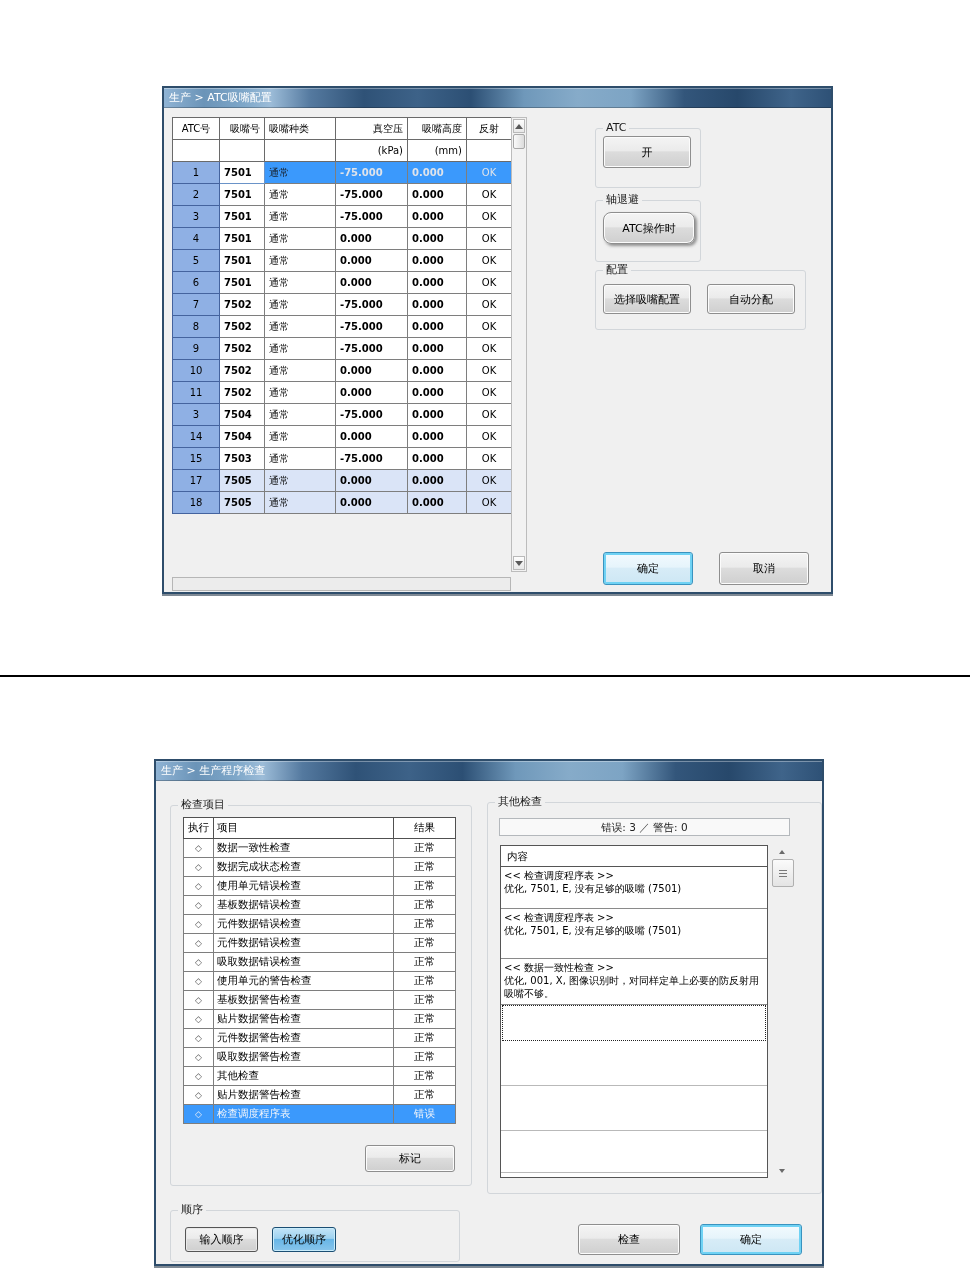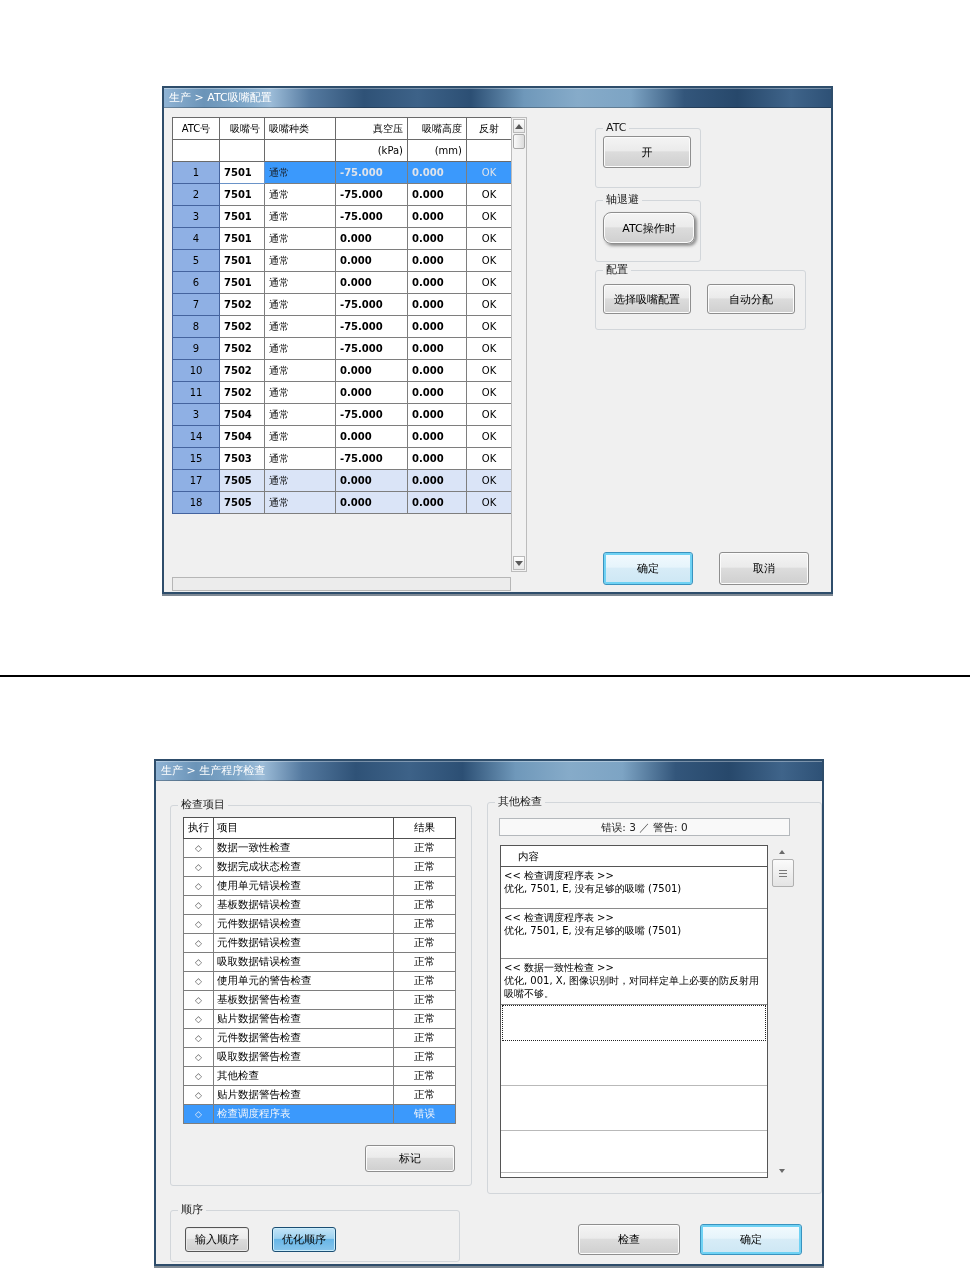--- a/index.html
+++ b/index.html
@@ -73,21 +73,21 @@
   table.chk th:nth-child(1),table.chk th:nth-child(3){text-align:center}
   table.chk th:nth-child(2){text-align:left}
   table.chk td.exec{text-align:center;color:#555;font-size:9px;}
   table.chk td.res{text-align:center;}
   table.chk tr.sel td{background:#3b99fc;color:#f2f5fa;}
   table.chk tr.sel td.exec{color:#e8edf5;}
 
   .sumbar{position:absolute;box-sizing:border-box;background:#f9f9f9;border:1px solid #b4b8bc;
     text-align:center;font-size:10.5px;color:#222;line-height:16px;}
   .contentlist{position:absolute;box-sizing:border-box;background:#fff;border:1px solid #555;overflow:hidden;}
-  .chead{height:20px;line-height:20px;padding:0 17px;border-bottom:1px solid #555;font-size:10.5px;background:#fff;}
+  .chead{height:20px;line-height:20px;padding:0 6px;border-bottom:1px solid #555;font-size:10.5px;background:#fff;}
   .entry{box-sizing:border-box;border-bottom:1px solid #8a8a8a;padding:2px 3px;font-size:10px;line-height:1.32;overflow:hidden;}
   .entry.empty{border-bottom:1px solid #b9b9b9;}
   .entry.focused{border:1px dotted #222;border-bottom:1px dotted #222;margin:0 1px;}
   .entry .etitle,.entry .edetail{white-space:normal;word-break:break-all;}
 
   .sb2{position:absolute;width:20px;}
   .sb2 .up{position:absolute;top:2px;left:3px;width:14px;height:10px;display:flex;align-items:center;justify-content:center;}
   .sb2 .thumb2{position:absolute;top:14px;left:0px;width:20px;height:26px;border:1px solid #b0b0b0;border-radius:2px;
      background:linear-gradient(#fbfbfb,#e4e4e4);display:flex;align-items:center;justify-content:center;}
   .lines3{width:8px;height:7px;background:repeating-linear-gradient(#7a7a7a 0 1px,transparent 1px 3px);}
@@ -436,20 +436,20 @@
             <span class="lines3"></span>
           </div>
         <div class="down">
             <span class="tri-down" style="border-top-color:#6a6a6a;border-left-width:3px;border-right-width:3px;border-top-width:4px;"></span>
           </div>
       </div>
 
       <div class="group" style="left:14px;top:429px;width:288px;height:50px;">
         <span class="glabel">顺序</span>
       </div>
-      <div class="btn outlined" style="left:29px;top:446px;width:64px;height:25px;text-align:right;">输入顺序</div>
+      <div class="btn outlined" style="left:29px;top:446px;width:73px;height:25px;text-align:right;">输入顺序</div>
       <div class="btn pressed-blue" style="left:116px;top:446px;width:64px;height:25px;">优化顺序</div>
 
       <div class="btn" style="left:422px;top:443px;width:102px;height:31px;">检查</div>
       <div class="btn default" style="left:544px;top:443px;width:102px;height:31px;">确定</div>
     </div>
   </div>
 </div>
 
 </body></html>

